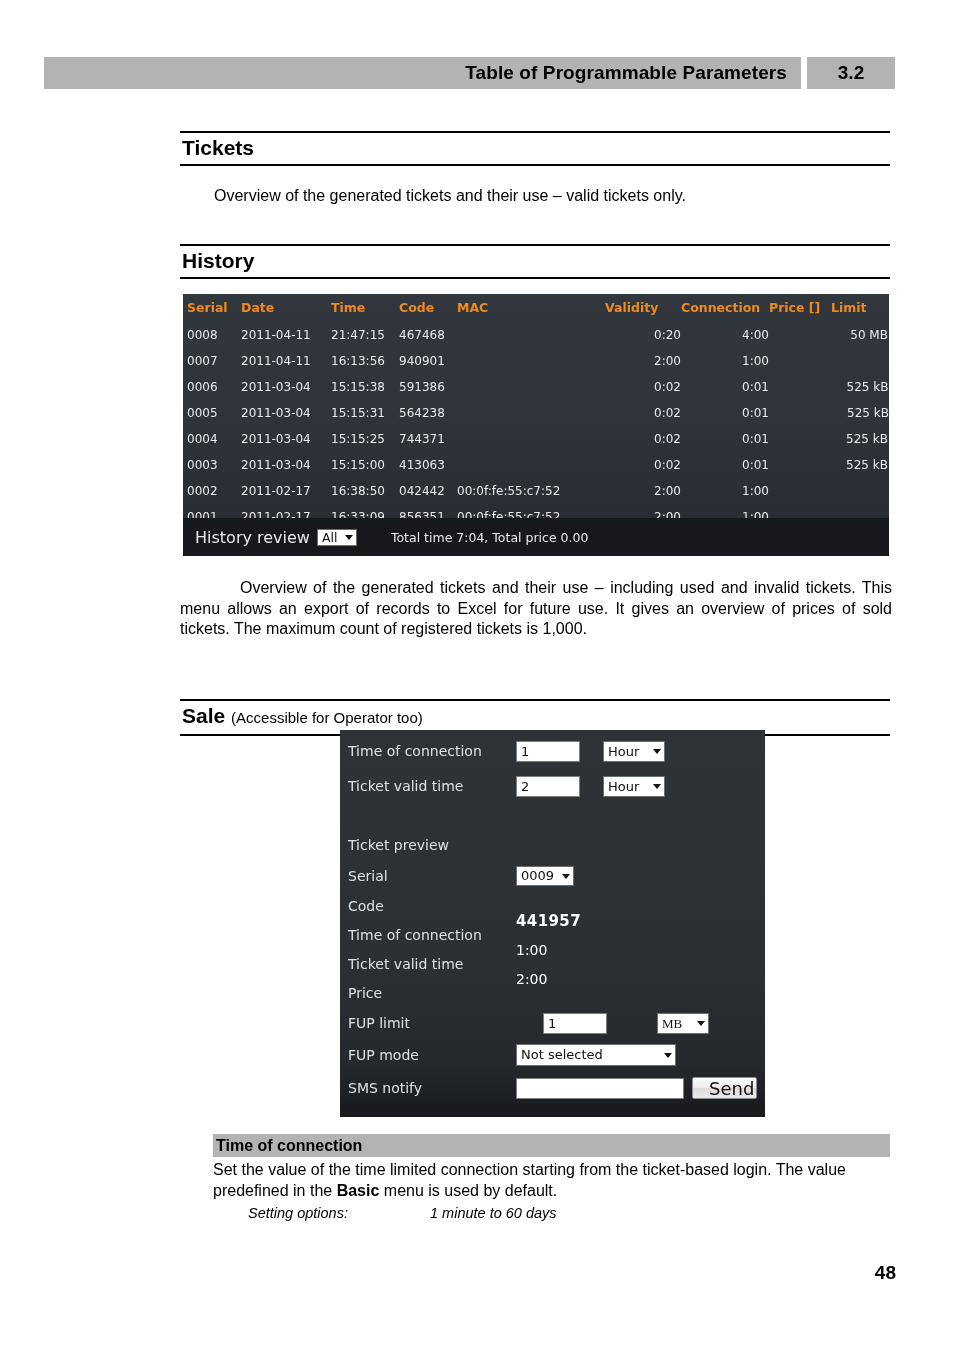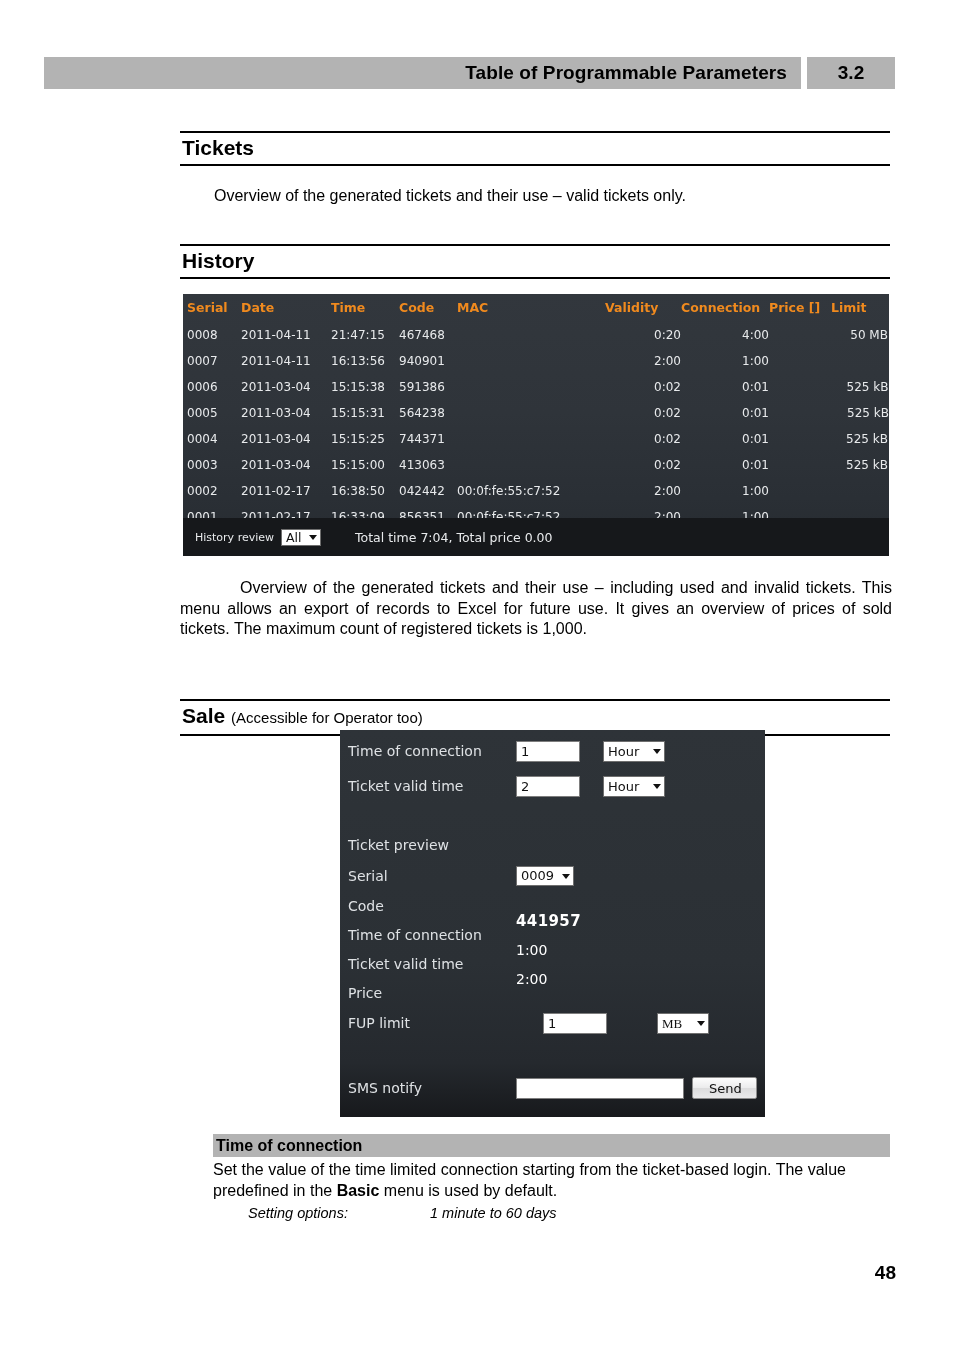--- a/index.html
+++ b/index.html
@@ -138,21 +138,21 @@
     width: 100%;
     height: 38px;
     background: #16181b;
     display: flex;
     align-items: center;
     padding-left: 12px;
     box-sizing: border-box;
   }
   .hist-foot .lbl {
     color: #e8eaec;
-    font-size: 11px;
+    font-size: 16px;
     margin-right: 7px;
   }
   .hist-foot .totals {
     color: #e8eaec;
     font-size: 12.5px;
     margin-left: 34px;
   }
 
   
   .wsel {
@@ -227,21 +227,21 @@
     line-height: 19px;
   }
   .btn-send {
     margin-left: 8px;
     height: 22px;
     min-width: 58px;
     background: linear-gradient(to bottom, #fdfdfd 0%, #ececed 48%, #dcdcdd 52%, #e9e9ea 100%);
     border: 1px solid #8c8c8c;
     border-radius: 2px;
     color: #111;
-    font-size: 13px;
+    font-size: 18px;
     font-family: "DejaVu Sans", sans-serif;
     cursor: pointer;
     padding: 0 16px;
   }
 
   
   .grey-head {
     position: absolute;
     left: 213px;
     width: 677px;
@@ -471,20 +471,27 @@
 
   <div class="sale-row" style="top:280px;gap:27px;">
     <span class="sale-label">FUP limit</span>
     <input class="txtbox" style="width: 64px;" value="1">
     <span class="wsel unit-sel" style="min-width:52px;font-family:Liberation Serif, serif;">
       <span>MB</span>
       <span class="caret"></span>
     </span>
   </div>
 
+  <div class="sale-row" style="top:312px;">
+    <span class="sale-label">FUP mode</span>
+    <span class="wsel" style="height:22px; width:160px; font-size:13px; line-height:20px;">
+      <span>Not selected</span>
+      <span class="caret"></span>
+    </span>
+  </div>
 
   <div class="sale-row" style="top:345px;">
     <span class="sale-label">SMS notify</span>
     <input class="txtbox" style="width: 168px;" value="">
     <button class="btn-send">Send</button>
   </div>
 </div>
 
 <div class="grey-head" style="top:1134px;">
   <span>Time of connection</span>

